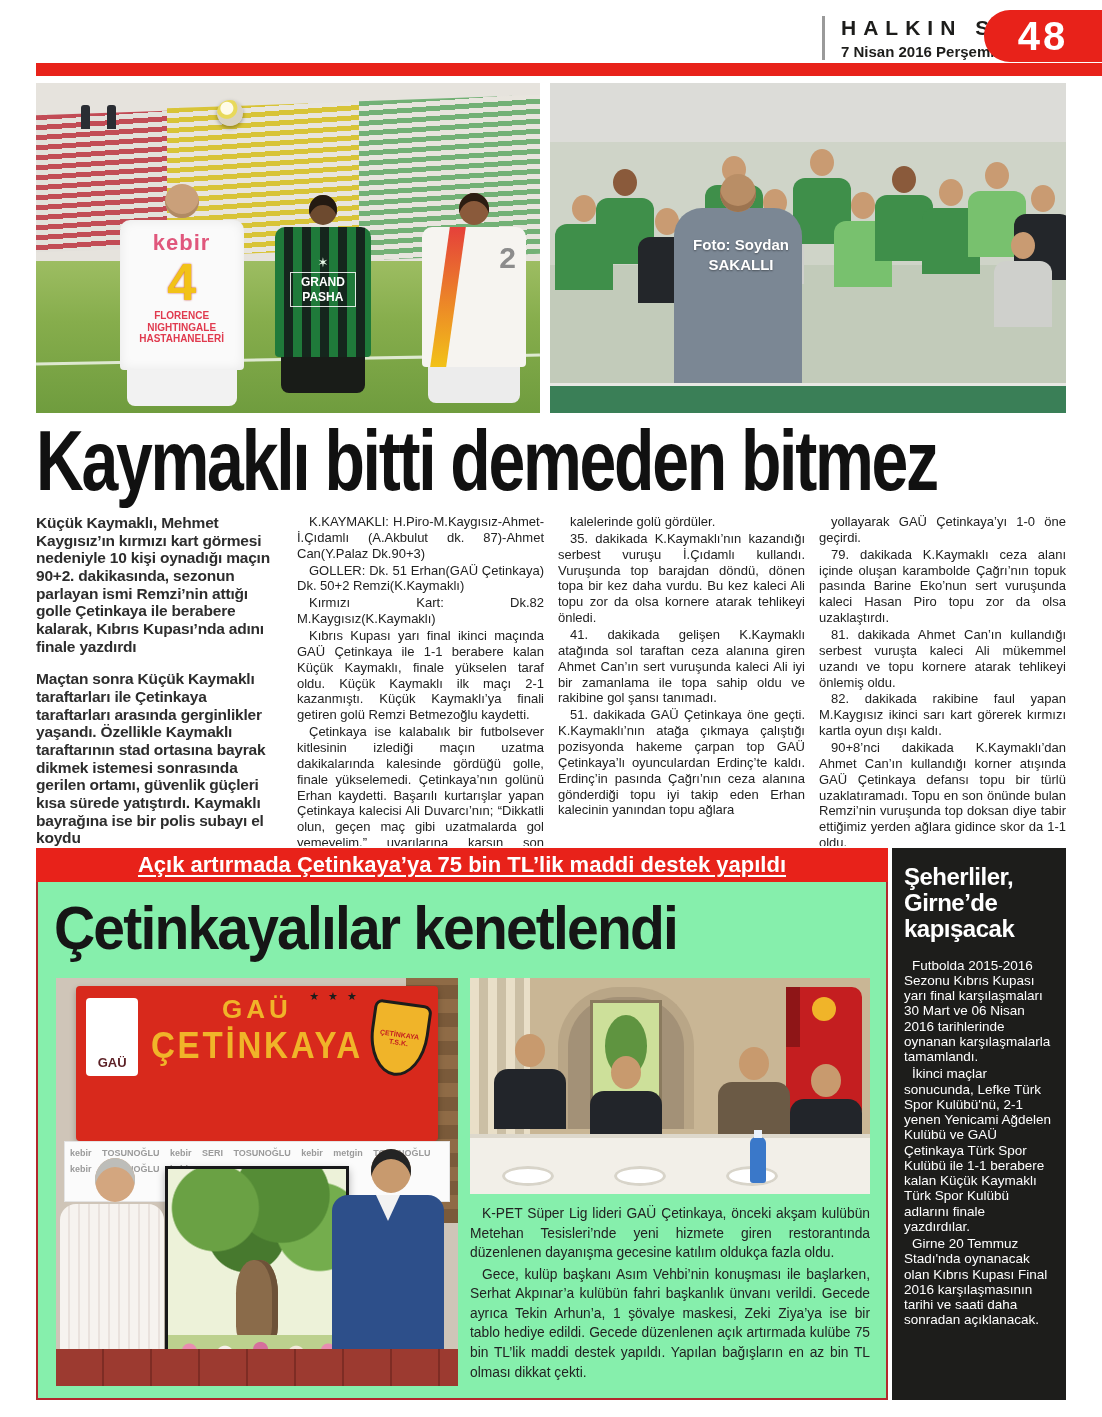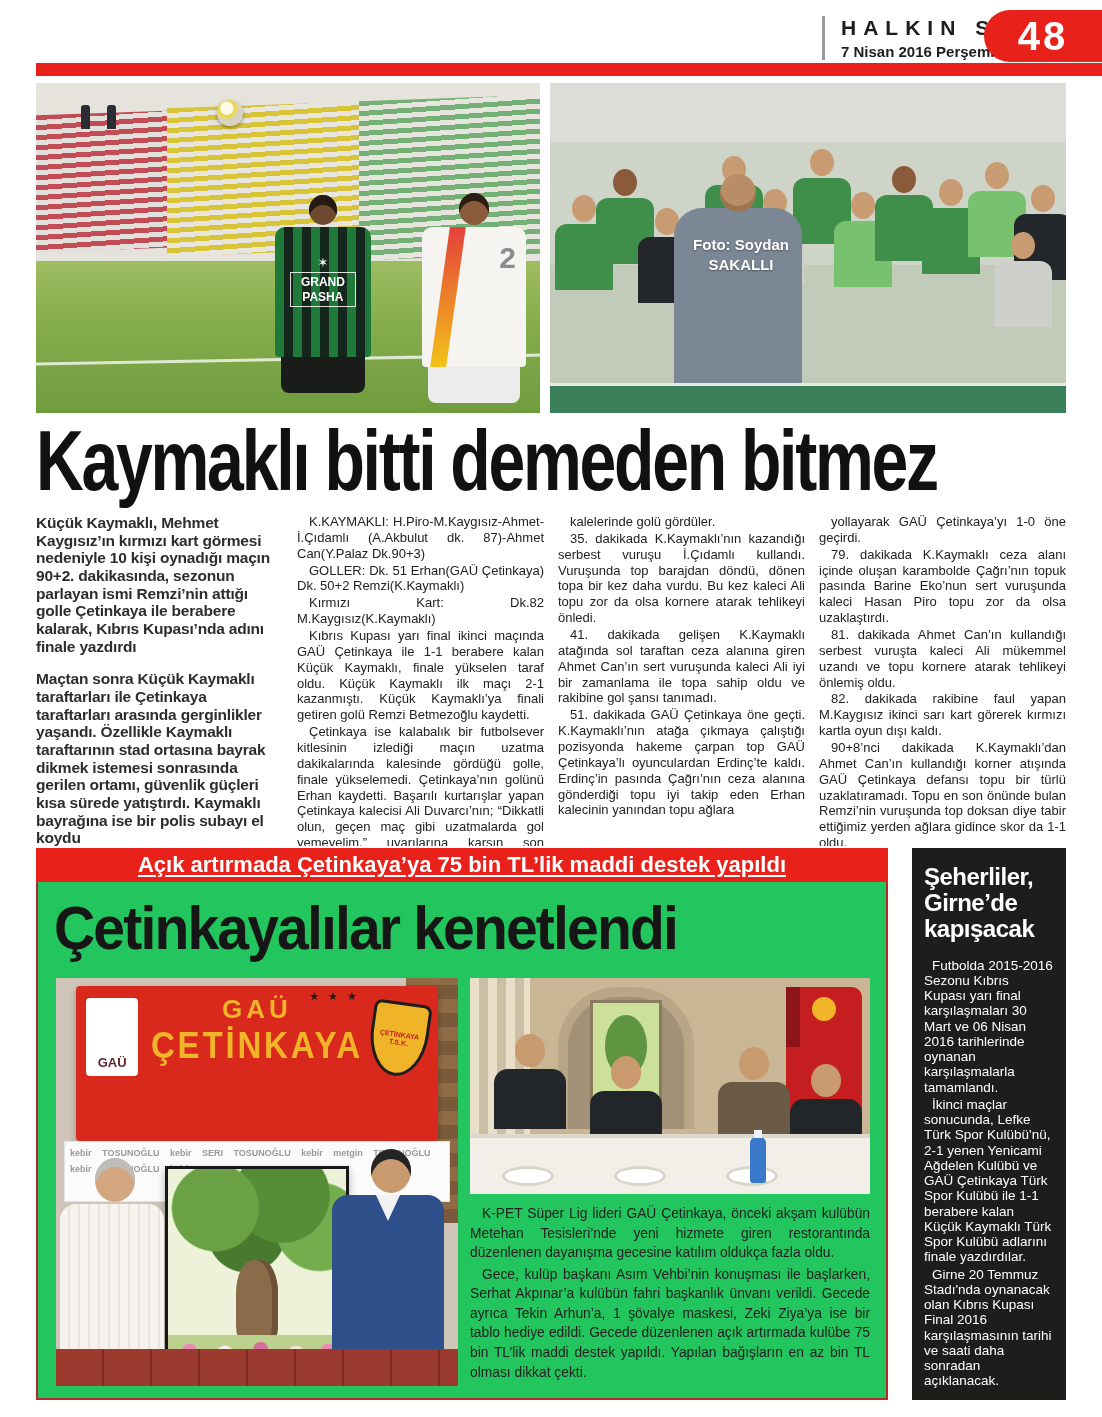--- a/index.html
+++ b/index.html
@@ -82,26 +82,26 @@
     font-size:86px; line-height:94px; font-weight:bold; letter-spacing:-3px; white-space:nowrap;
     color:#111; transform:scaleX(.77); transform-origin:0 50%; }
 
   
   .columns { position:absolute; top:514px; left:36px; width:1030px; height:332px;
     display:grid; grid-template-columns:247px 247px 247px 247px; column-gap:14px; overflow:hidden; }
   .lede p { font-size:15.5px; font-weight:bold; color:#2d2d2d; line-height:1.14; margin-bottom:15px; letter-spacing:-.2px; }
   .body-col p { font-size:13px; line-height:1.22; text-align:justify; color:#222; text-indent:12px; margin-bottom:1px; }
 
   
-  .bottom-row { position:absolute; top:848px; left:36px; width:1030px; height:552px; display:flex; gap:24px; }
+  .bottom-row { position:absolute; top:848px; left:36px; width:1030px; height:552px; display:flex; gap:4px; }
   .article2-wrap { width:852px; display:flex; flex-direction:column; }
   .kicker { height:34px; background:#e8221a; color:#fff; display:flex; align-items:center; justify-content:center;
     font-size:22px; font-weight:bold; }
   .kicker span { text-decoration:underline; text-underline-offset:3px; }
-  .article2-box { flex:1; background:#22c55e; border:2px solid #b3282d; border-top:none; position:relative; overflow:hidden; }
+  .article2-box { flex:1; background:#86efac; border:2px solid #b3282d; border-top:none; position:relative; overflow:hidden; }
   .headline2 { position:absolute; top:12px; left:16px; width:820px; font-size:62px; line-height:68px; font-weight:bold;
     letter-spacing:-2px; white-space:nowrap; color:#161616; transform:scaleX(.92); transform-origin:0 50%; }
   .article2-content { position:absolute; top:96px; left:18px; right:16px; bottom:12px; display:flex; gap:12px; }
   .photo-banquet-left { width:402px; height:100%; background:#cfc5b8; }
   .a2-right { flex:1; display:flex; flex-direction:column; gap:10px; }
   .photo-banquet-right { height:216px; background:#c9b695; }
   .article2-text p { font-size:13.8px; line-height:1.42; text-align:justify; color:#222; text-indent:12px; margin-bottom:2px; }
 
   
   .wood { position:absolute; right:0; top:0; width:13%; height:60%;
@@ -195,20 +195,29 @@
         <div class="seats seats-red"></div>
         <div class="seats seats-yellow"></div>
         <div class="seats seats-green"></div>
         <div class="official o1"></div>
         <div class="official o2"></div>
       </div>
       <div class="pitch">
           <div class="pitch-line"></div>
         </div>
       <div class="ball"></div>
+      <div class="player player-home">
+        <div class="head"></div>
+        <div class="torso">
+          <span class="kit-sponsor">kebir</span>
+          <span class="kit-number">4</span>
+          <span class="kit-hospital">FLORENCE NIGHTINGALE HASTAHANELERİ</span>
+        </div>
+        <div class="shorts"></div>
+      </div>
       <div class="player player-away">
         <div class="head"></div>
         <div class="torso">
           <span class="kit-star">✶</span>
           <span class="kit-grand">GRAND PASHA</span>
         </div>
         <div class="shorts"></div>
       </div>
       <div class="player player-right">
         <div class="head"></div>

